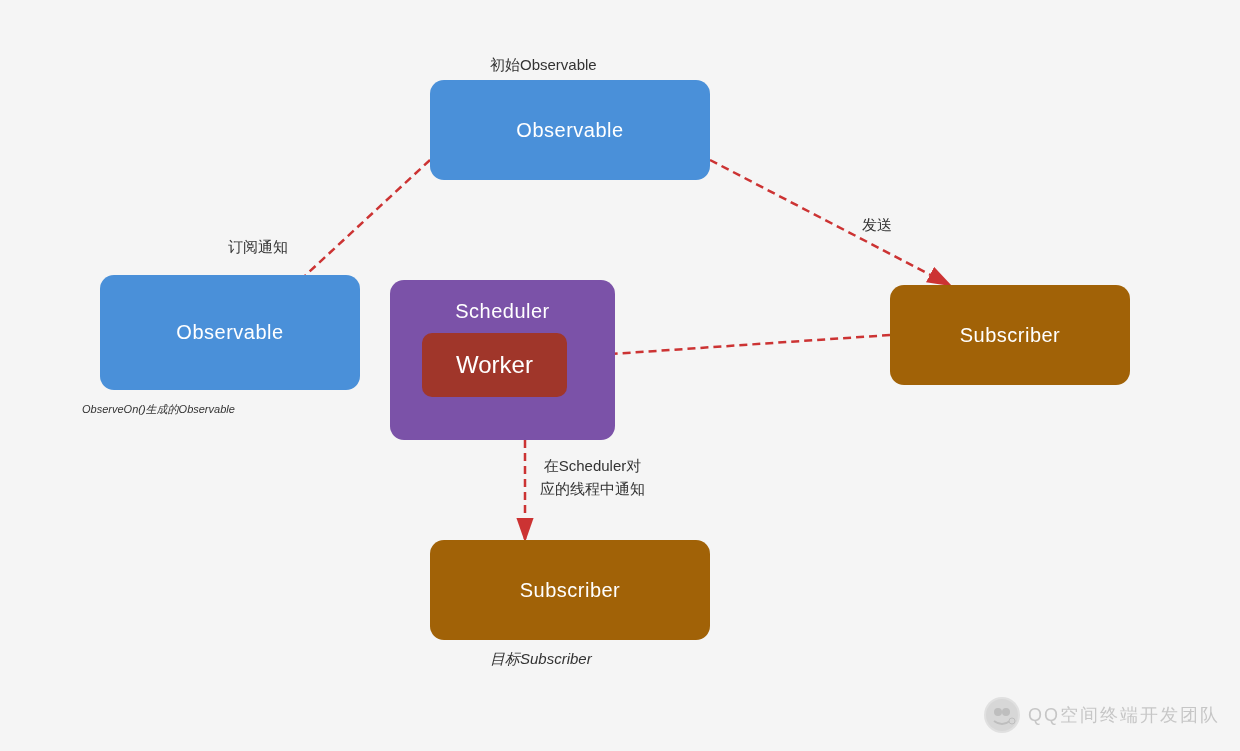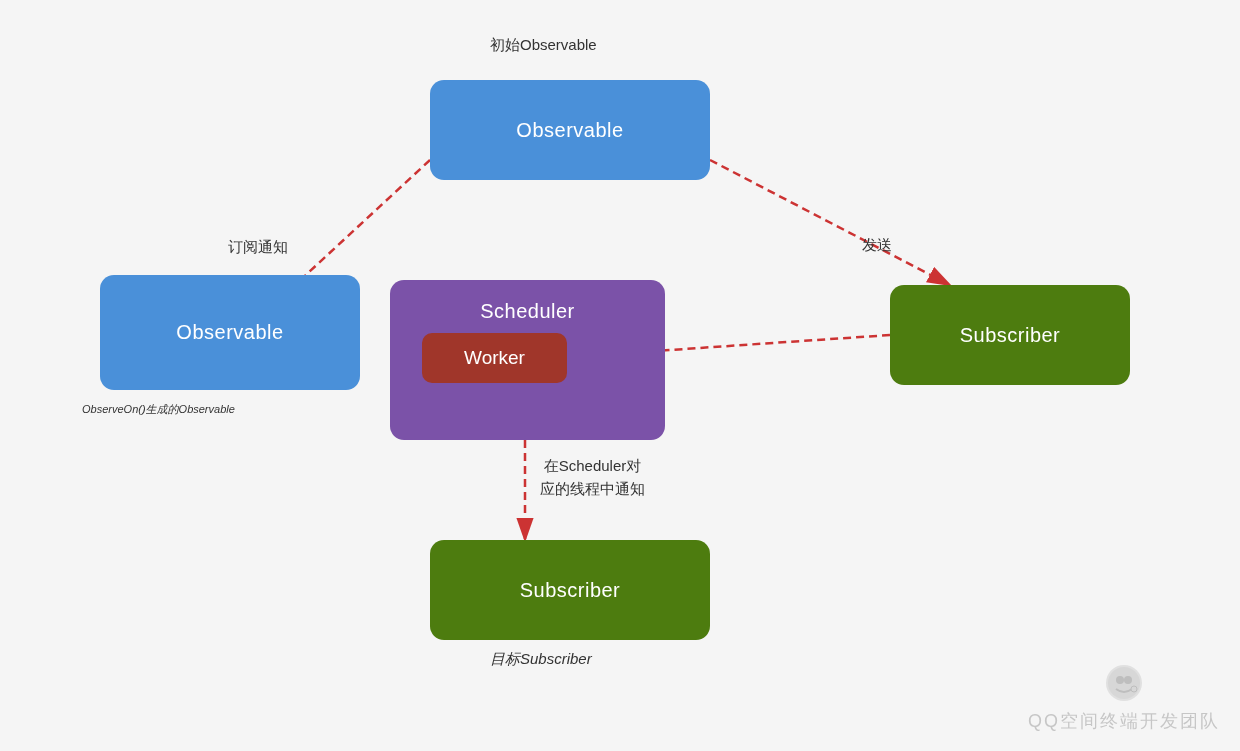--- a/index.html
+++ b/index.html
@@ -29,21 +29,21 @@
       font-size: 20px;
       font-weight: 500;
       letter-spacing: 0.5px;
     }
 
     .node-blue {
       background: #4A90D9;
     }
 
     .node-green {
-      background: #4d7c0f;
+      background: #a16207;
     }
 
     .node-purple {
       background: #7B52A8;
     }
 
     .node-dark-red {
       background: #A0362A;
       border-radius: 12px;
     }
@@ -67,21 +67,20 @@
     }
 
     .watermark {
       position: absolute;
       bottom: 18px;
       right: 20px;
       display: flex;
       align-items: center;
       gap: 8px;
       opacity: 0.5;
-      flex-direction: column;
     }
 
     .watermark-icon {
       width: 36px;
       height: 36px;
       background: #ccc;
       border-radius: 50%;
       position: relative;
       overflow: hidden;
     }
@@ -120,50 +119,50 @@
 
     <line x1="710" y1="160" x2="950" y2="285" stroke="#CC3333" stroke-width="2.5" stroke-dasharray="8,5" marker-end="url(#arrowhead-red)"></line>
 
     <line x1="525" y1="440" x2="525" y2="540" stroke="#CC3333" stroke-width="2.5" stroke-dasharray="8,5" marker-end="url(#arrowhead-red)"></line>
   </svg>
 
   <div class="node node-blue" style="left:430px; top:80px; width:280px; height:100px;">
     <span>Observable</span>
   </div>
 
-  <div class="node-label" style="left:490px; top:36px;">初始Observable</div>
+  <div class="node-label" style="left:490px; top:56px;">初始Observable</div>
 
   <div class="node node-blue" style="left:100px; top:275px; width:260px; height:115px;">
     <span>Observable</span>
   </div>
 
 
   <div class="node-label" style="left:82px; top:402px; font-size:11px;font-style:italic;">ObserveOn()生成的Observable</div>
 
-  <div class="node node-purple" style="left:390px; top:280px; width:275px; height:160px;">
+  <div class="node node-purple" style="left:390px; top:280px; width:225px; height:160px;">
     <span style="position:absolute; top:20px; left:0; right:0; text-align:center;">Scheduler</span>
   </div>
 
-  <div class="inner-node node-dark-red" style="left:422px; top:333px; width:145px; height:50px; font-size:19px;">
+  <div class="inner-node node-dark-red" style="left:422px; top:333px; width:145px; height:64px; font-size:24px;">
     <span>Worker</span>
   </div>
 
   <div class="node node-green" style="left:890px; top:285px; width:240px; height:100px;">
     <span>Subscriber</span>
   </div>
 
   <div class="node node-green" style="left:430px; top:540px; width:280px; height:100px;">
     <span>Subscriber</span>
   </div>
 
   <div class="node-label" style="left:490px; top:650px;font-style:italic;">目标Subscriber</div>
 
   <div class="node-label" style="left:228px; top:238px;">订阅通知</div>
 
-  <div class="node-label" style="left:862px; top:236px;text-align:right;">发送</div>
+  <div class="node-label" style="left:862px; top:216px;text-align:right;">发送</div>
 
   <div class="node-label" style="left:540px; top:455px; line-height:1.5;">在Scheduler对<br>应的线程中通知</div>
 
   <div class="watermark">
     <div class="watermark-icon">
       <svg viewBox="0 0 36 36" width="36" height="36">
         <circle cx="18" cy="18" r="16" fill="#bbb"></circle>
         <circle cx="14" cy="15" r="4" fill="#888"></circle>
         <circle cx="22" cy="15" r="4" fill="#888"></circle>
         <path d="M10 24 Q18 30 26 24" stroke="#888" stroke-width="2" fill="none"></path>

